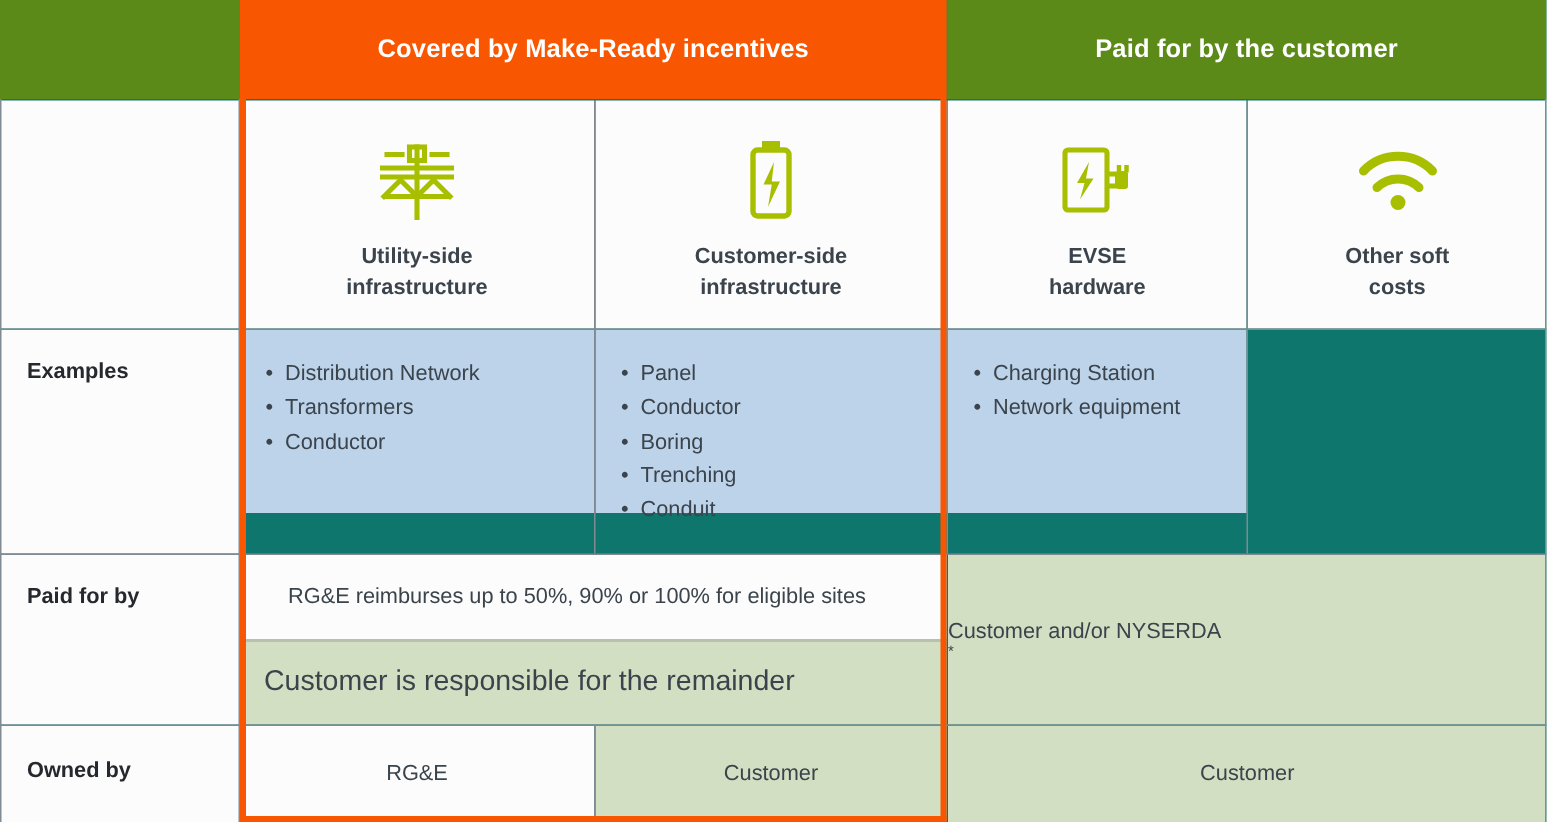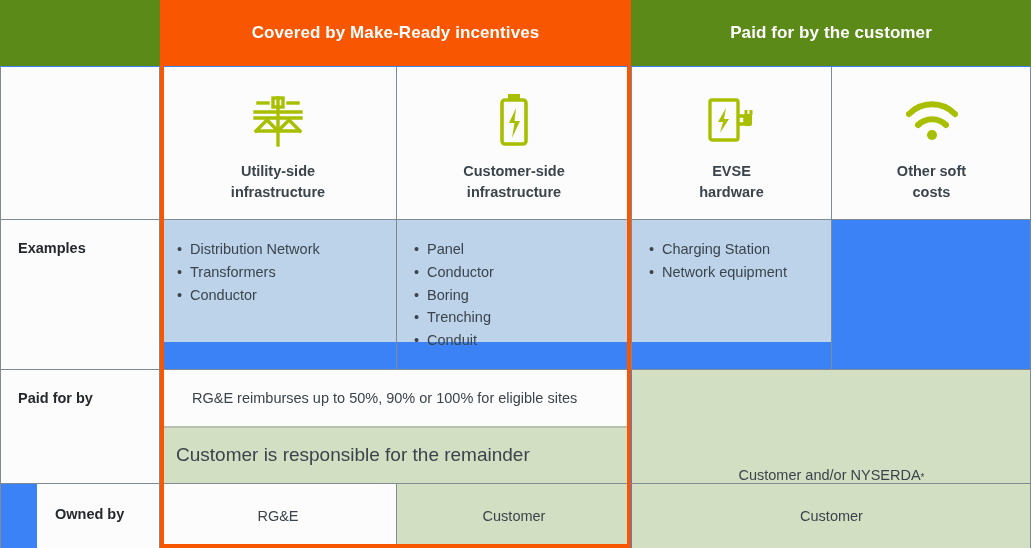--- a/index.html
+++ b/index.html
@@ -9,21 +9,21 @@
   }
   body {
     font-family: "Liberation Sans", sans-serif;
     -webkit-font-smoothing: antialiased;
   }
 
   #matrix {
     position: relative;
     width: 1031px;
     height: 548px;
-    background: #3b82f6;
+    background: #0f766e;
     box-sizing: border-box;
   }
 
   
   .cell {
     position: absolute;
     box-sizing: border-box;
     display: flex;
   }
 
@@ -136,40 +136,41 @@
     background: #d3dfc2;
     align-items: center;
     padding-left: 16px;
     font-size: 19px;
     color: #3b444c;
   }
   .paid-right {
     top: 370px;
     height: 113px;
     background: #d3dfc2;
-    align-items: flex-end;
+    align-items: flex-start;
     justify-content: center;
     font-size: 14.5px;
     color: #3b444c;
+    flex-direction: column;
   }
 
   
   .owned-cell {
     top: 484px;
     height: 64px;
     align-items: center;
     justify-content: center;
     font-size: 14.5px;
     color: #3b444c;
   }
   .owned-white { background: #fcfcfc; }
   .owned-green { background: #d3dfc2; }
 
   .rowlabel-paid  { top: 370px; height: 113px; }
-  .rowlabel-owned { top: 484px; height: 64px; padding-top: 22px; margin-left: 37px; }
+  .rowlabel-owned { top: 484px; height: 64px; padding-top: 22px; }
   .rowlabel-ex    { top: 220px; height: 149px; }
 
   
   #highlight {
     position: absolute;
     left: 160px;
     top: 66px;
     width: 471px;
     height: 482px;
     border: 4px solid #f95601;

